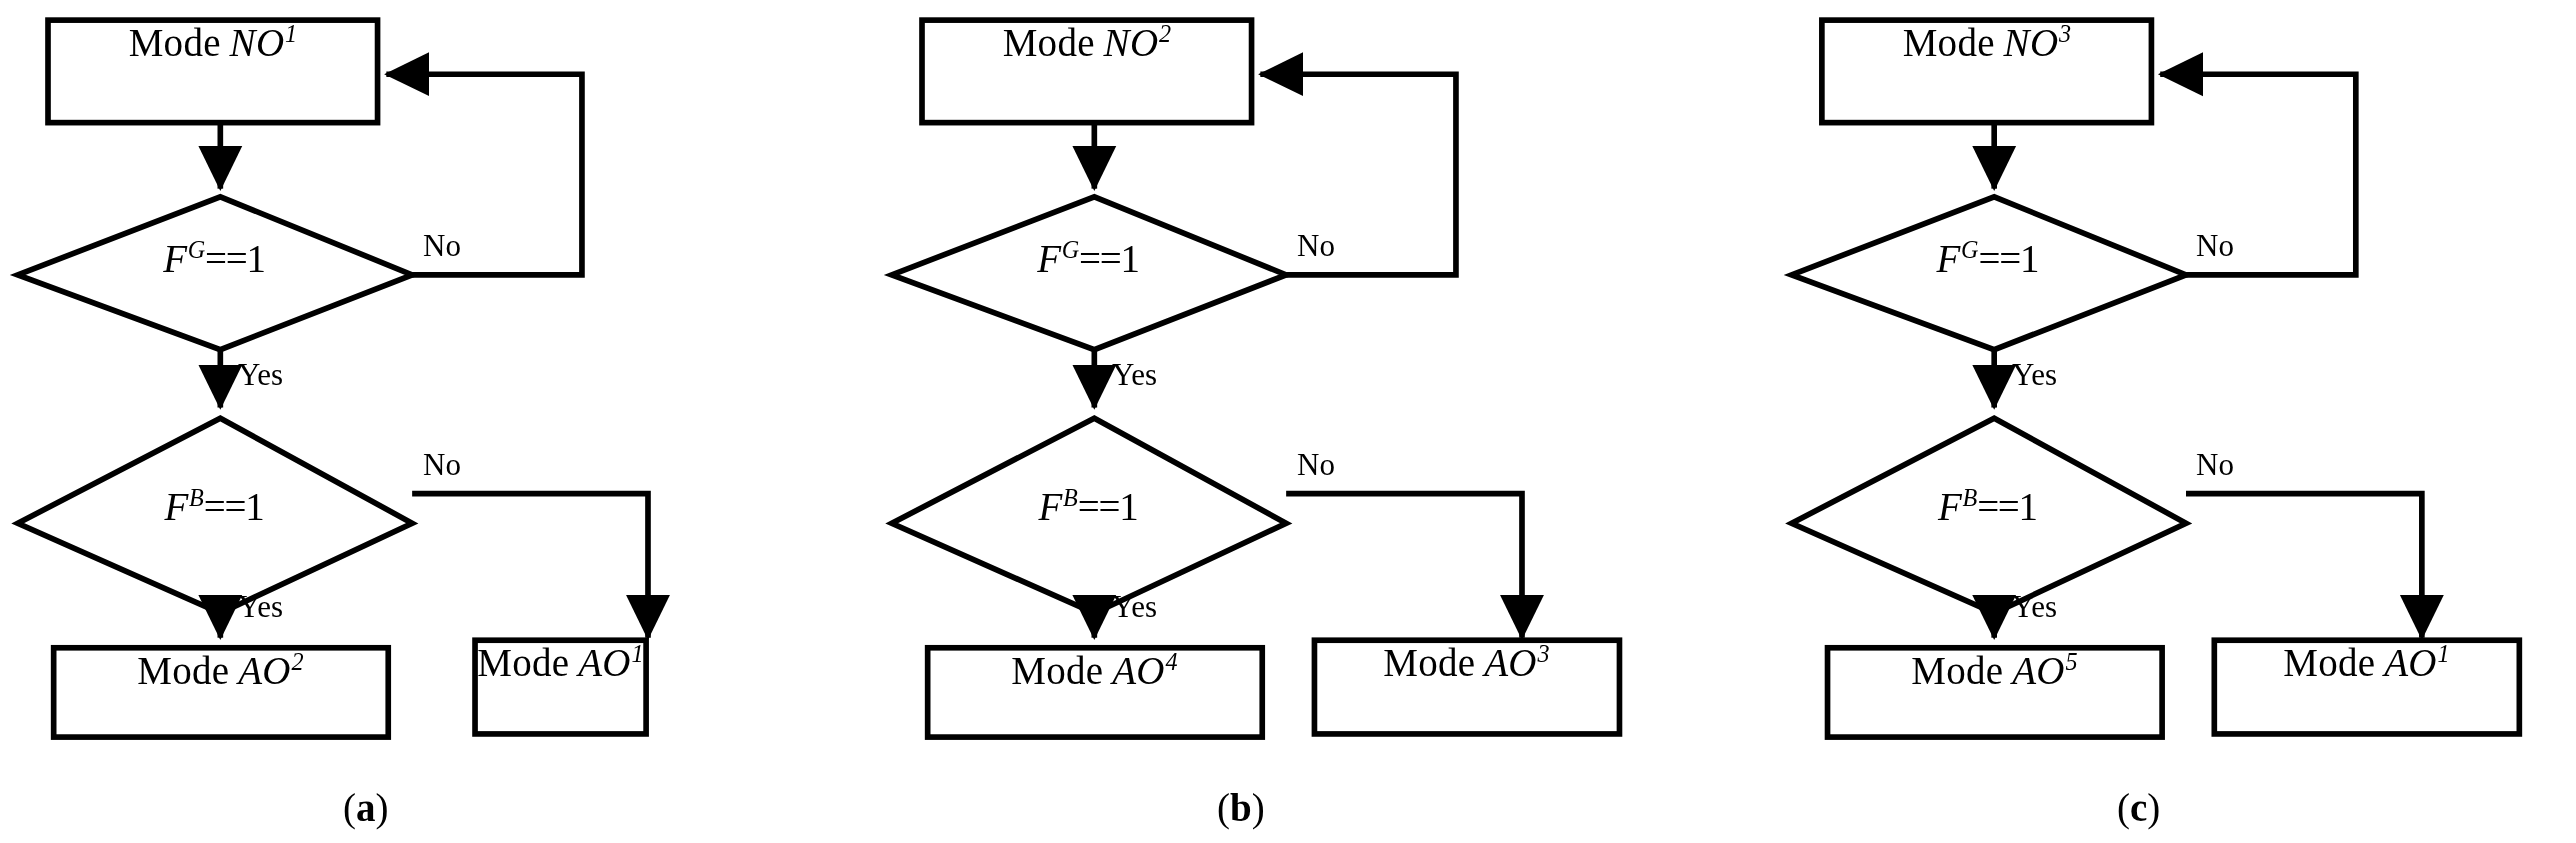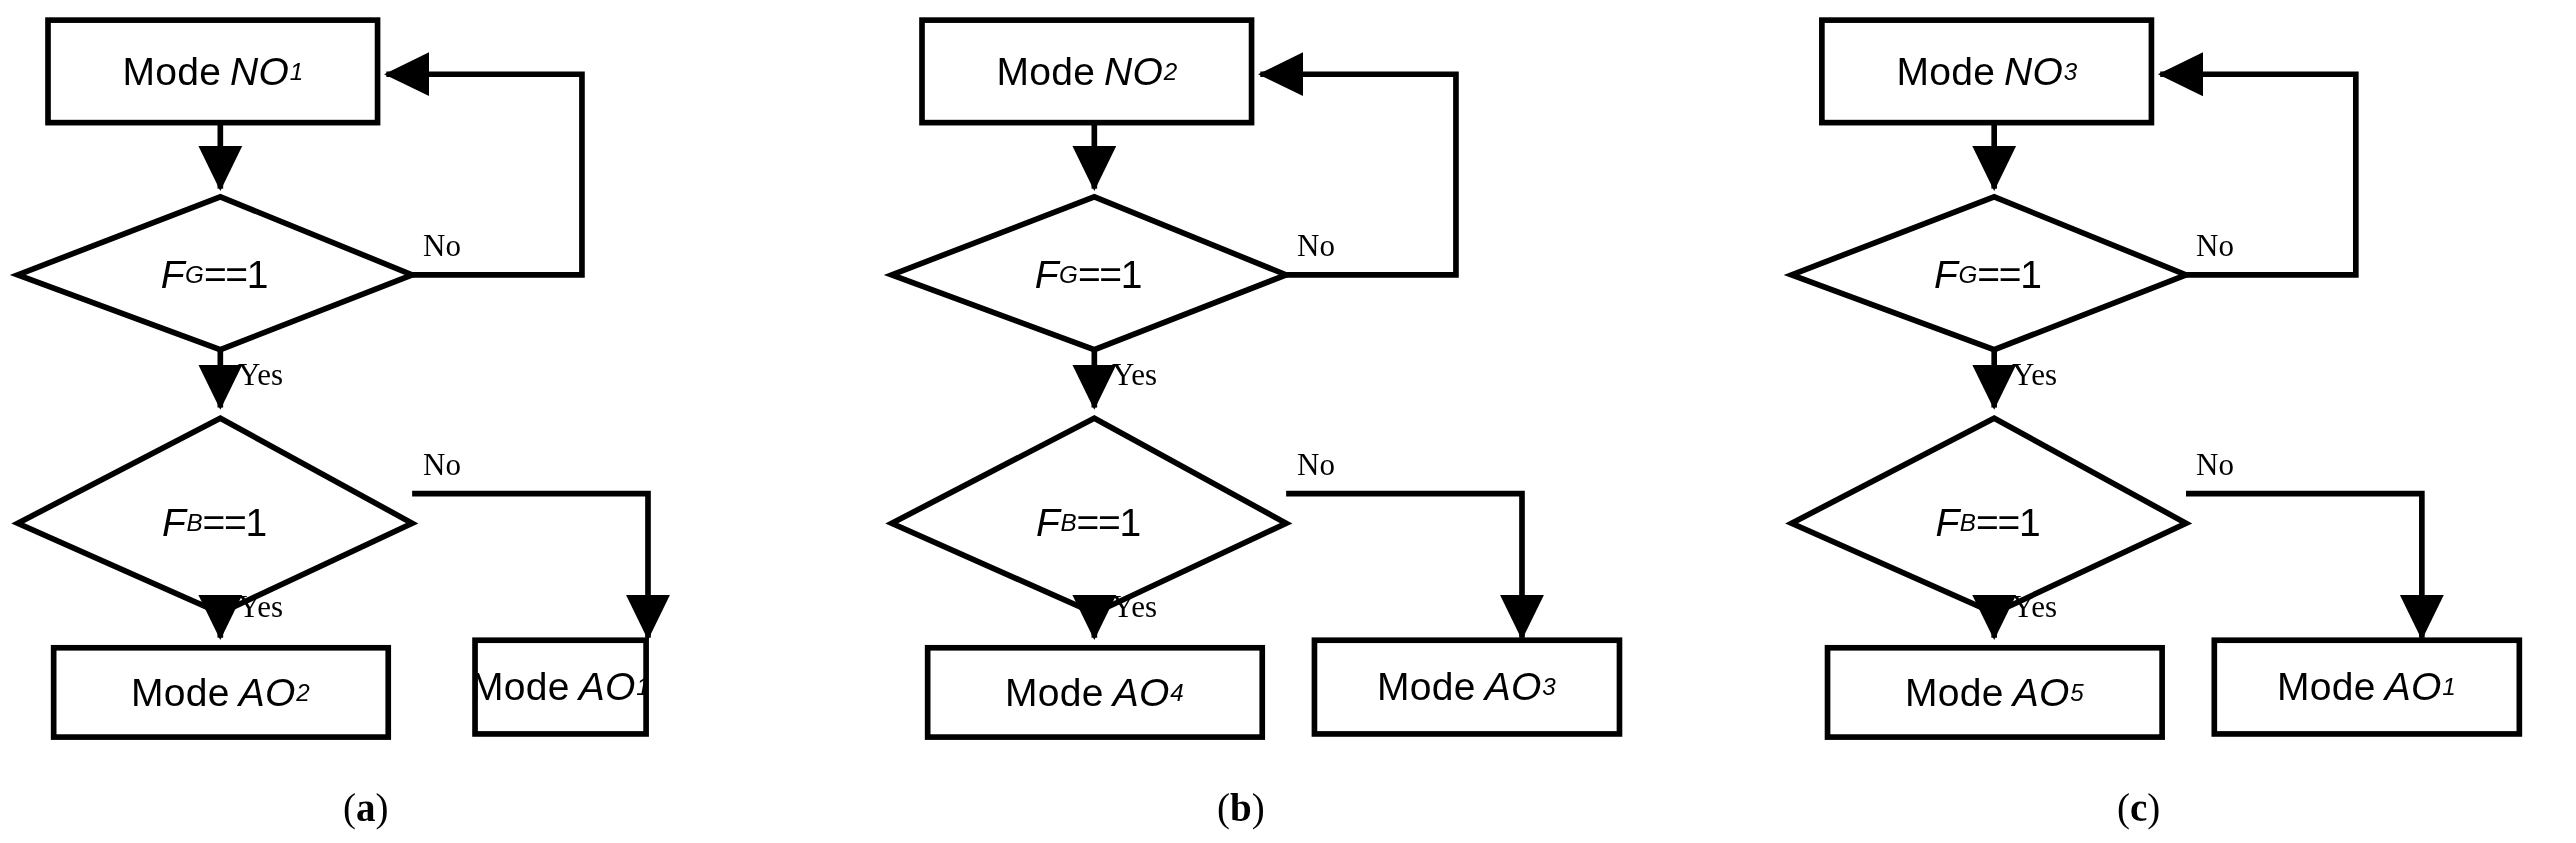--- a/index.html
+++ b/index.html
@@ -29,23 +29,22 @@
     position: absolute;
     left: 0;
     top: 0;
     width: 818px;
     height: 844px;
     overflow: visible;
   }
   .node-text {
     position: absolute;
     display: flex;
-    align-items: center;
     justify-content: center;
-    font-family: Liberation Sans, sans-serif;
+    font-family: Liberation Serif, serif;
     color: #000000;
     white-space: nowrap;
     pointer-events: none;
   }
   .box-label {
     font-size: 39px;
     letter-spacing: 0.3px;
   }
   .diamond-label {
     font-size: 39px;

